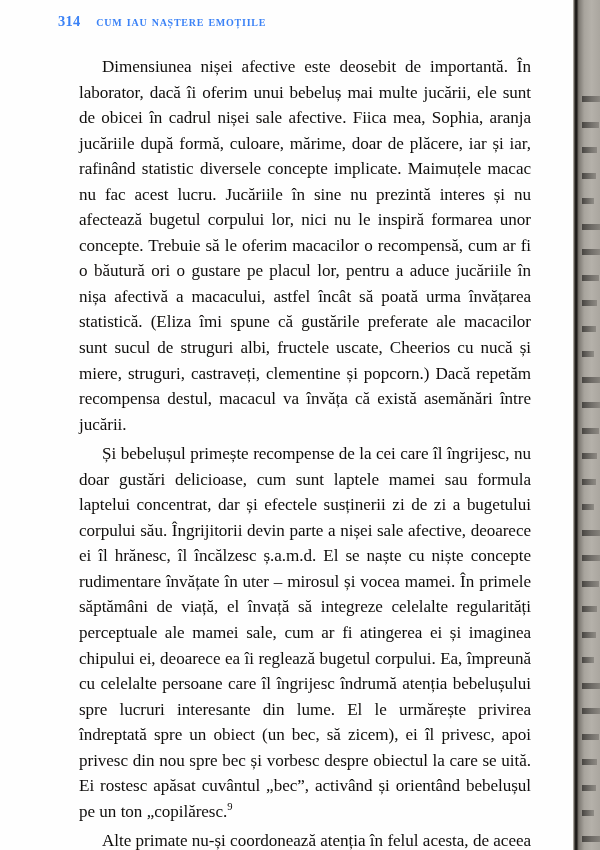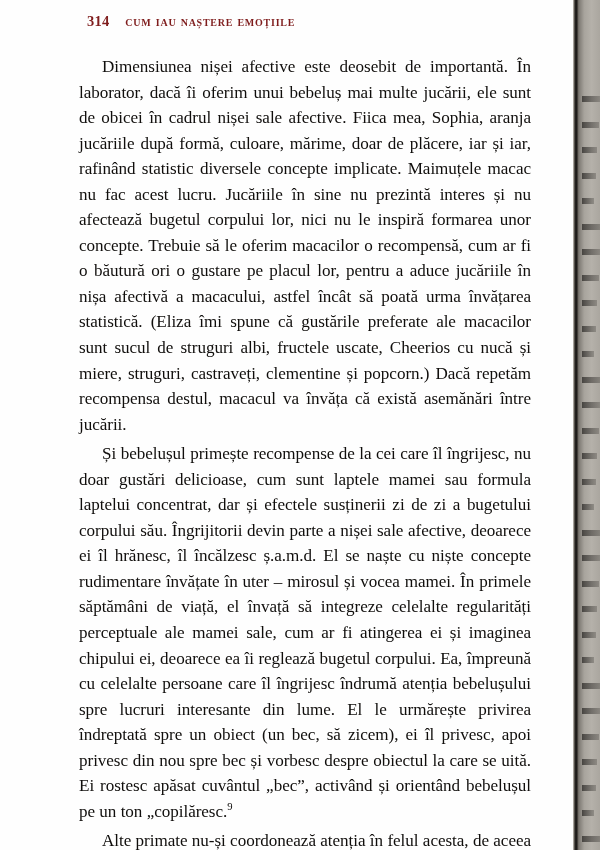--- a/index.html
+++ b/index.html
@@ -23,26 +23,26 @@
     top: 0;
     width: 573px;
     height: 850px;
     background: #fefefe;
     overflow: hidden;
   }
 
   
   #running-head {
     position: absolute;
-    left: 87px;
+    left: 58px;
     top: 12px;
     width: 460px;
     height: 20px;
     white-space: nowrap;
-    color: #7f1d1d;
+    color: #3b82f6;
   }
   #running-head .folio {
     font-size: 14.5px;
     font-weight: 600;
     letter-spacing: 0.2px;
     margin-right: 16px;
   }
   #running-head .head-title {
     font-size: 14.2px;
     font-weight: 700;

